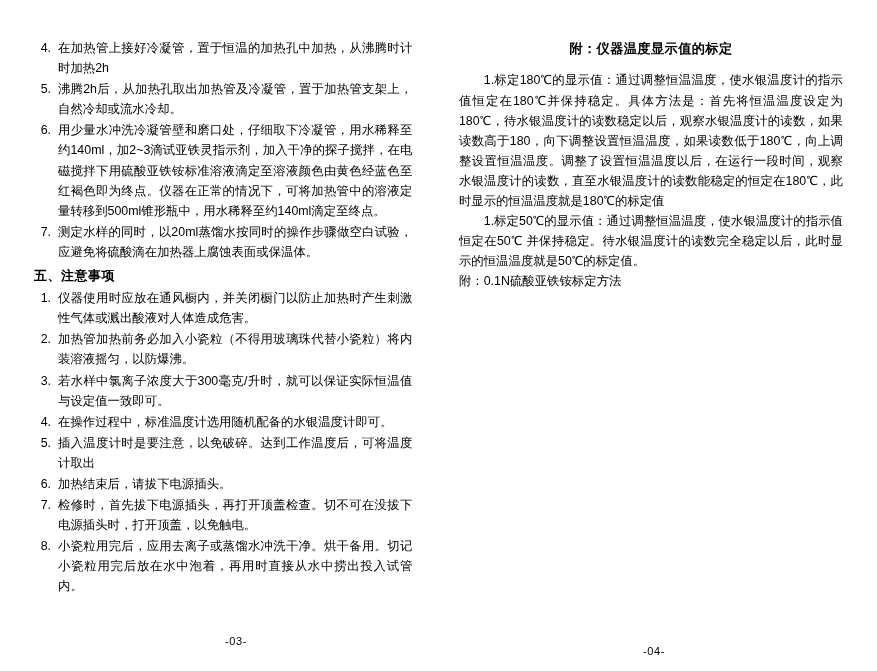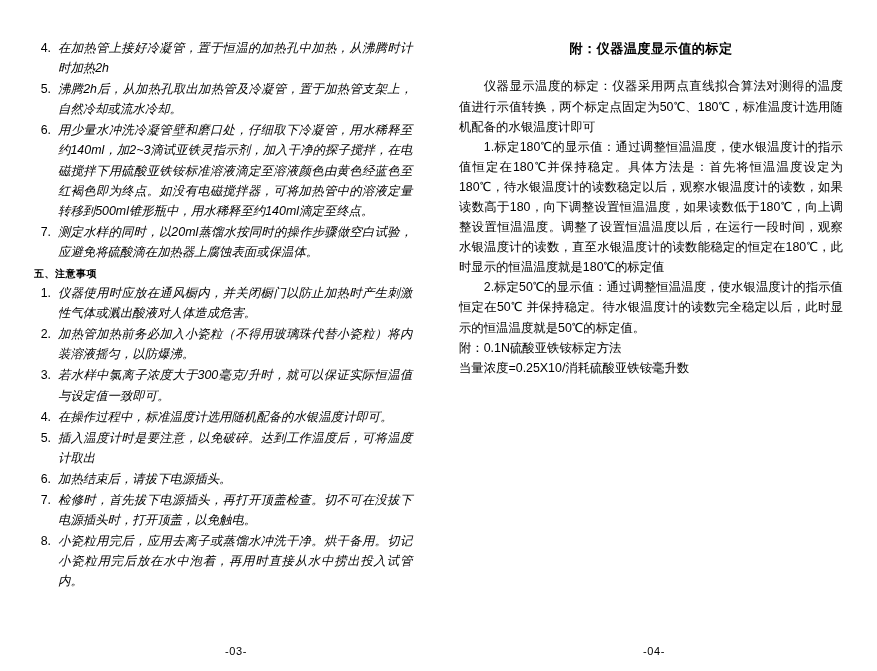--- a/index.html
+++ b/index.html
@@ -57,51 +57,50 @@
     flex: 0 0 24px;
     text-align: right;
     padding-right: 7px;
     box-sizing: border-box;
     white-space: nowrap;
   }
   .li .txt {
     flex: 1 1 auto;
     text-align: justify;
     text-justify: inter-ideograph;
-    font-style: italic;
   }
   .section-head {
-    font-size: 10px;
+    font-size: 13px;
     font-weight: bold;
     line-height: 1.7;
     margin: 3px 0 1px 0;
     letter-spacing: 0.5px;
   }
   .r-title {
     font-size: 13.2px;
     font-weight: bold;
     text-align: center;
     line-height: 1.7;
-    margin-bottom: 16px;
+    margin-bottom: 10px;
     letter-spacing: 0.4px;
   }
   .para {
     font-size: 12.4px;
     line-height: 1.62;
     text-align: justify;
     text-justify: inter-ideograph;
     margin: 0;
   }
   .para.indent2 {
     text-indent: 2em;
   }
   .footer-wrap-left {
     position: absolute;
     left: 34px;
-    bottom: 14px;
+    bottom: 24px;
     width: 404px;
     text-align: center;
     font-size: 11px;
     letter-spacing: 0.6px;
   }
   .footer-wrap-right {
     position: absolute;
     left: 452px;
     bottom: 14px;
     width: 404px;
@@ -121,21 +120,21 @@
       <li class="li">
         <span class="num">4.</span>
         <span class="txt">在加热管上接好冷凝管，置于恒温的加热孔中加热，从沸腾时计时加热2h</span>
       </li>
       <li class="li">
         <span class="num">5.</span>
         <span class="txt">沸腾2h后，从加热孔取出加热管及冷凝管，置于加热管支架上，自然冷却或流水冷却。</span>
       </li>
       <li class="li">
         <span class="num">6.</span>
-        <span class="txt">用少量水冲洗冷凝管壁和磨口处，仔细取下冷凝管，用水稀释至约140ml，加2~3滴试亚铁灵指示剂，加入干净的探子搅拌，在电磁搅拌下用硫酸亚铁铵标准溶液滴定至溶液颜色由黄色经蓝色至红褐色即为终点。如没有电磁搅拌器，可将加热管中的溶液定量转移到500ml锥形瓶中，用水稀释至约140ml滴定至终点。</span>
+        <span class="txt">用少量水冲洗冷凝管壁和磨口处，仔细取下冷凝管，用水稀释至约140ml，加2~3滴试亚铁灵指示剂，加入干净的探子搅拌，在电磁搅拌下用硫酸亚铁铵标准溶液滴定至溶液颜色由黄色经蓝色至红褐色即为终点。仪器在正常的情况下，可将加热管中的溶液定量转移到500ml锥形瓶中，用水稀释至约140ml滴定至终点。</span>
       </li>
       <li class="li">
         <span class="num">7.</span>
         <span class="txt">测定水样的同时，以20ml蒸馏水按同时的操作步骤做空白试验，应避免将硫酸滴在加热器上腐蚀表面或保温体。</span>
       </li>
     </ul>
 
     <div class="section-head">五、注意事项</div>
 
     <ul class="ol-block">
@@ -174,30 +173,28 @@
     </ul>
 
   </div>
 
   <div class="col col-gap"></div>
 
   <div class="col col-right">
 
     <div class="r-title">附：仪器温度显示值的标定</div>
 
-    <p class="para indent2">仪器显示温度的标定：仪器采用两点直线拟合算法对测得的温度值进行示值转换，两个标定点固定为50℃、180℃，标准温度计选用随机配备的水银温度计即可</p>
 
     <p class="para indent2">1.标定180℃的显示值：通过调整恒温温度，使水银温度计的指示值恒定在180℃并保持稳定。具体方法是：首先将恒温温度设定为180℃，待水银温度计的读数稳定以后，观察水银温度计的读数，如果读数高于180，向下调整设置恒温温度，如果读数低于180℃，向上调整设置恒温温度。调整了设置恒温温度以后，在运行一段时间，观察水银温度计的读数，直至水银温度计的读数能稳定的恒定在180℃，此时显示的恒温温度就是180℃的标定值</p>
 
 
-    <p class="para indent2">2.标定50℃的显示值：通过调整恒温温度，使水银温度计的指示值恒定在50℃ 并保持稳定。待水银温度计的读数完全稳定以后，此时显示的恒温温度就是50℃的标定值。</p>
+    <p class="para indent2">1.标定50℃的显示值：通过调整恒温温度，使水银温度计的指示值恒定在50℃ 并保持稳定。待水银温度计的读数完全稳定以后，此时显示的恒温温度就是50℃的标定值。</p>
 
 
     <p class="para">附：0.1N硫酸亚铁铵标定方法</p>
 
-    <p class="para">当量浓度=0.25X10/消耗硫酸亚铁铵毫升数</p>
 
   </div>
 
 </div>
 
 <div class="footer-wrap-left">-03-</div>
 <div class="footer-wrap-right">-04-</div>
 
 </body></html>

